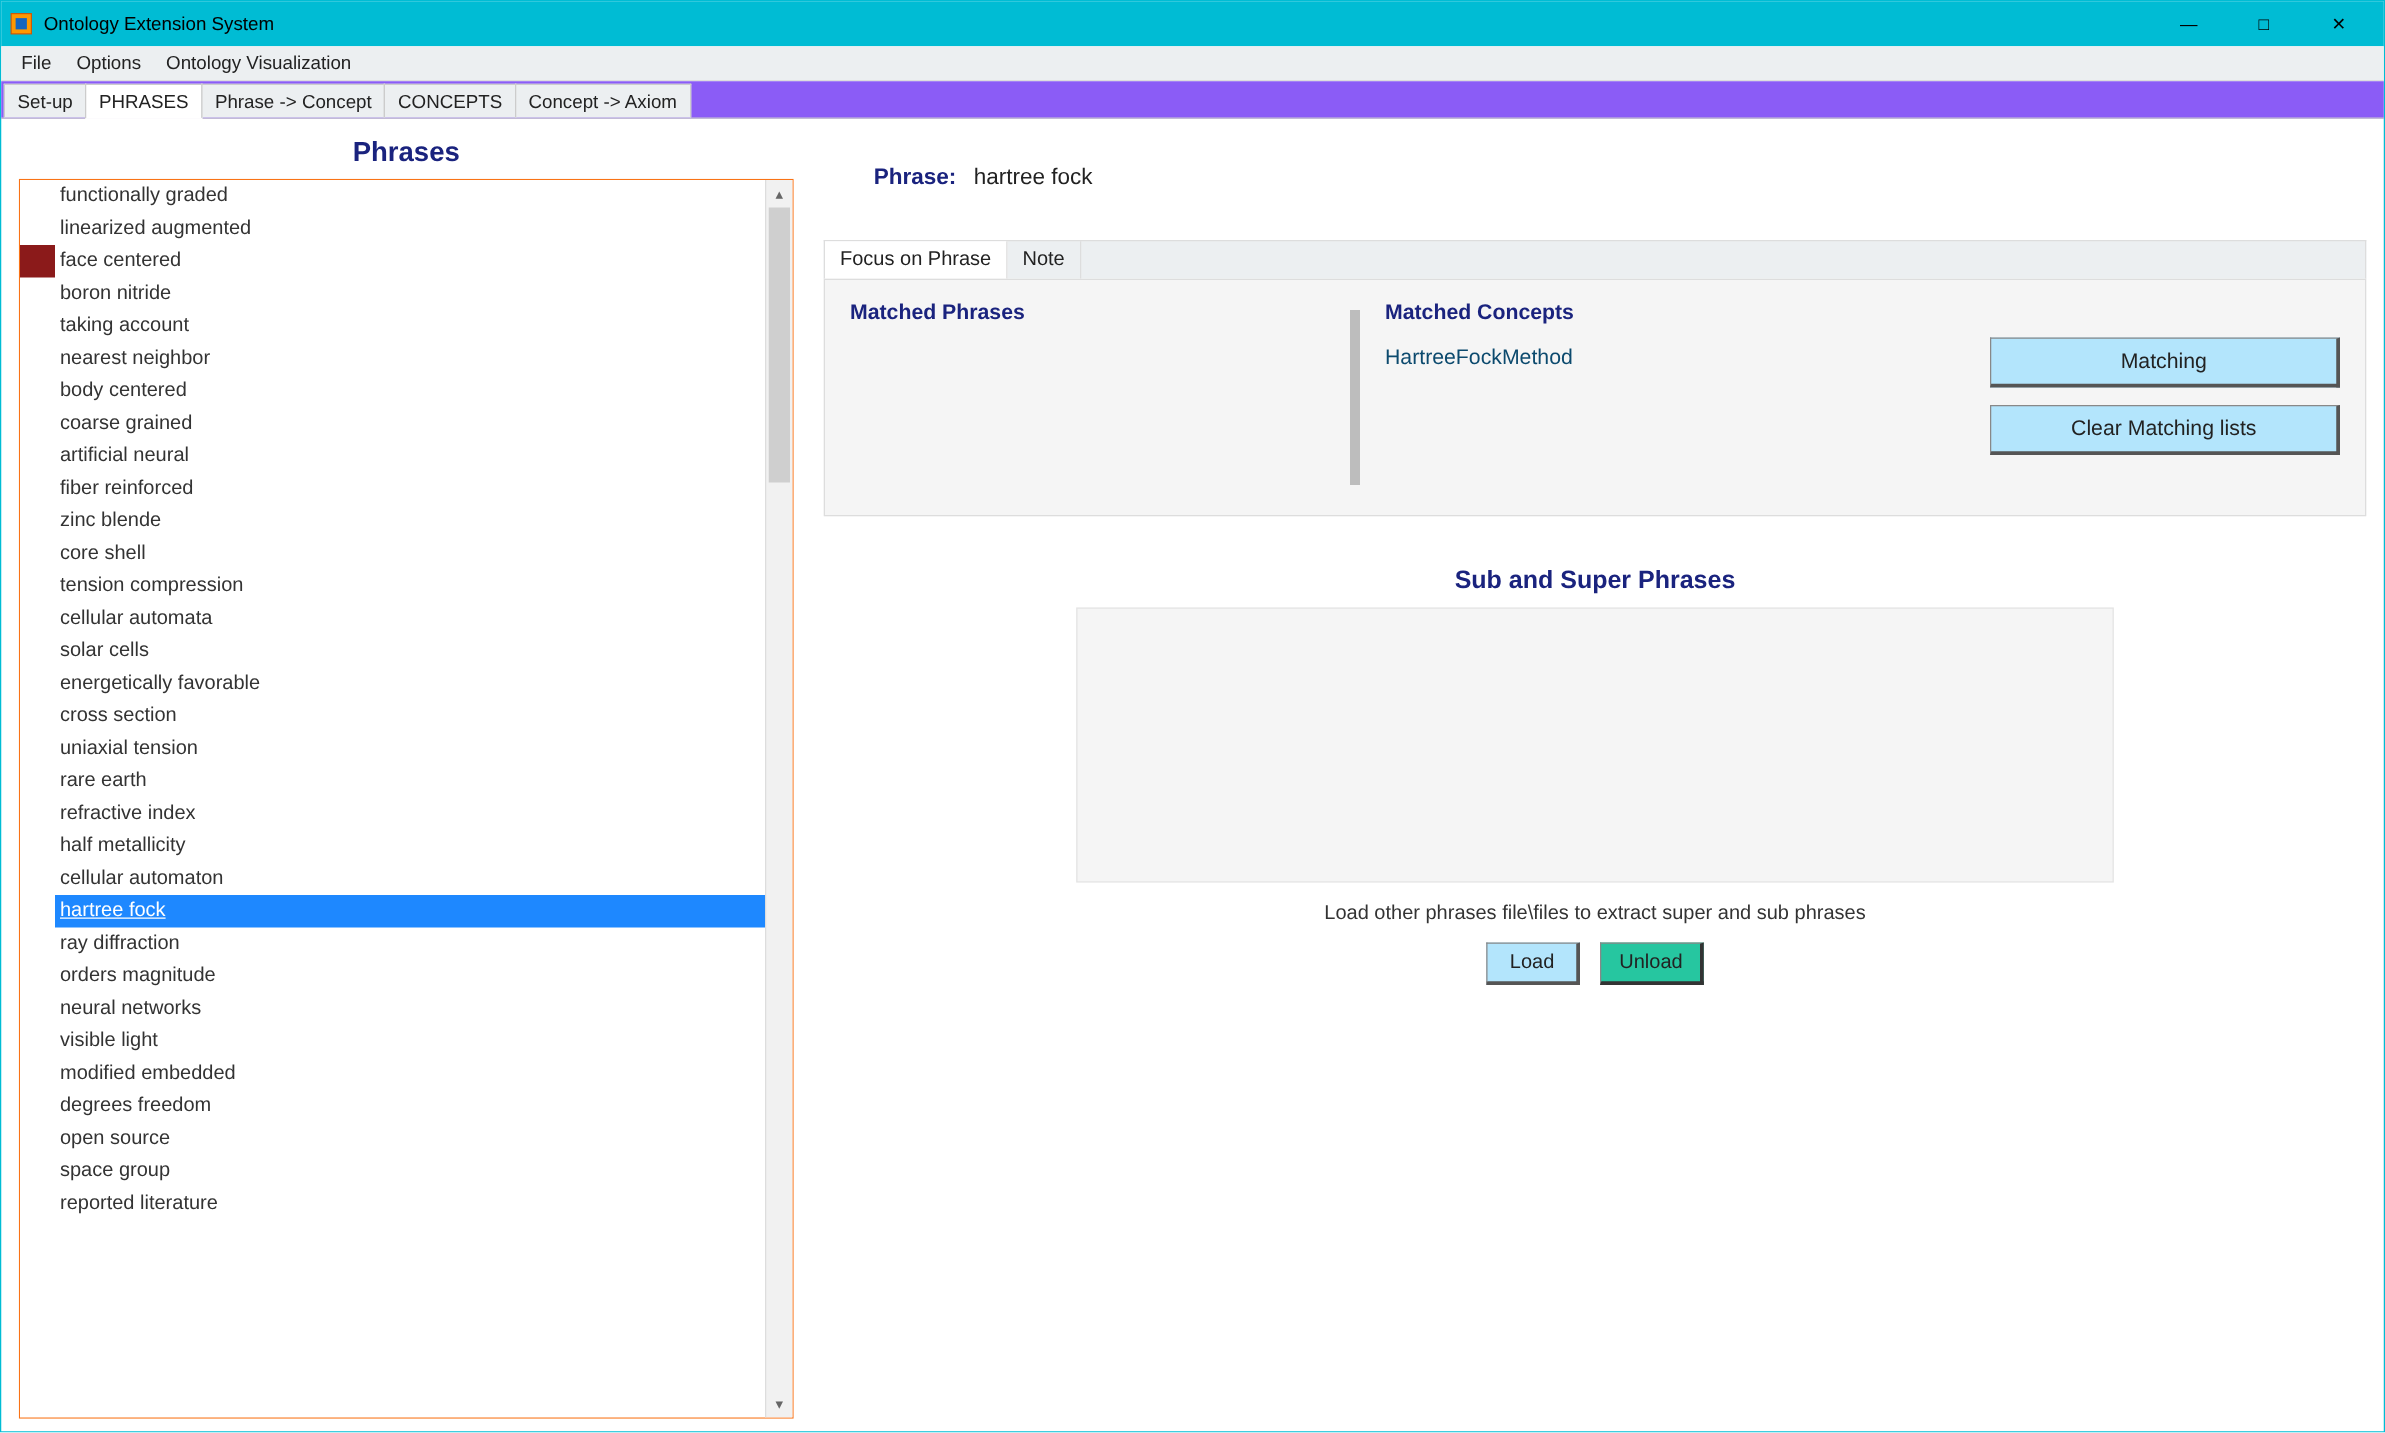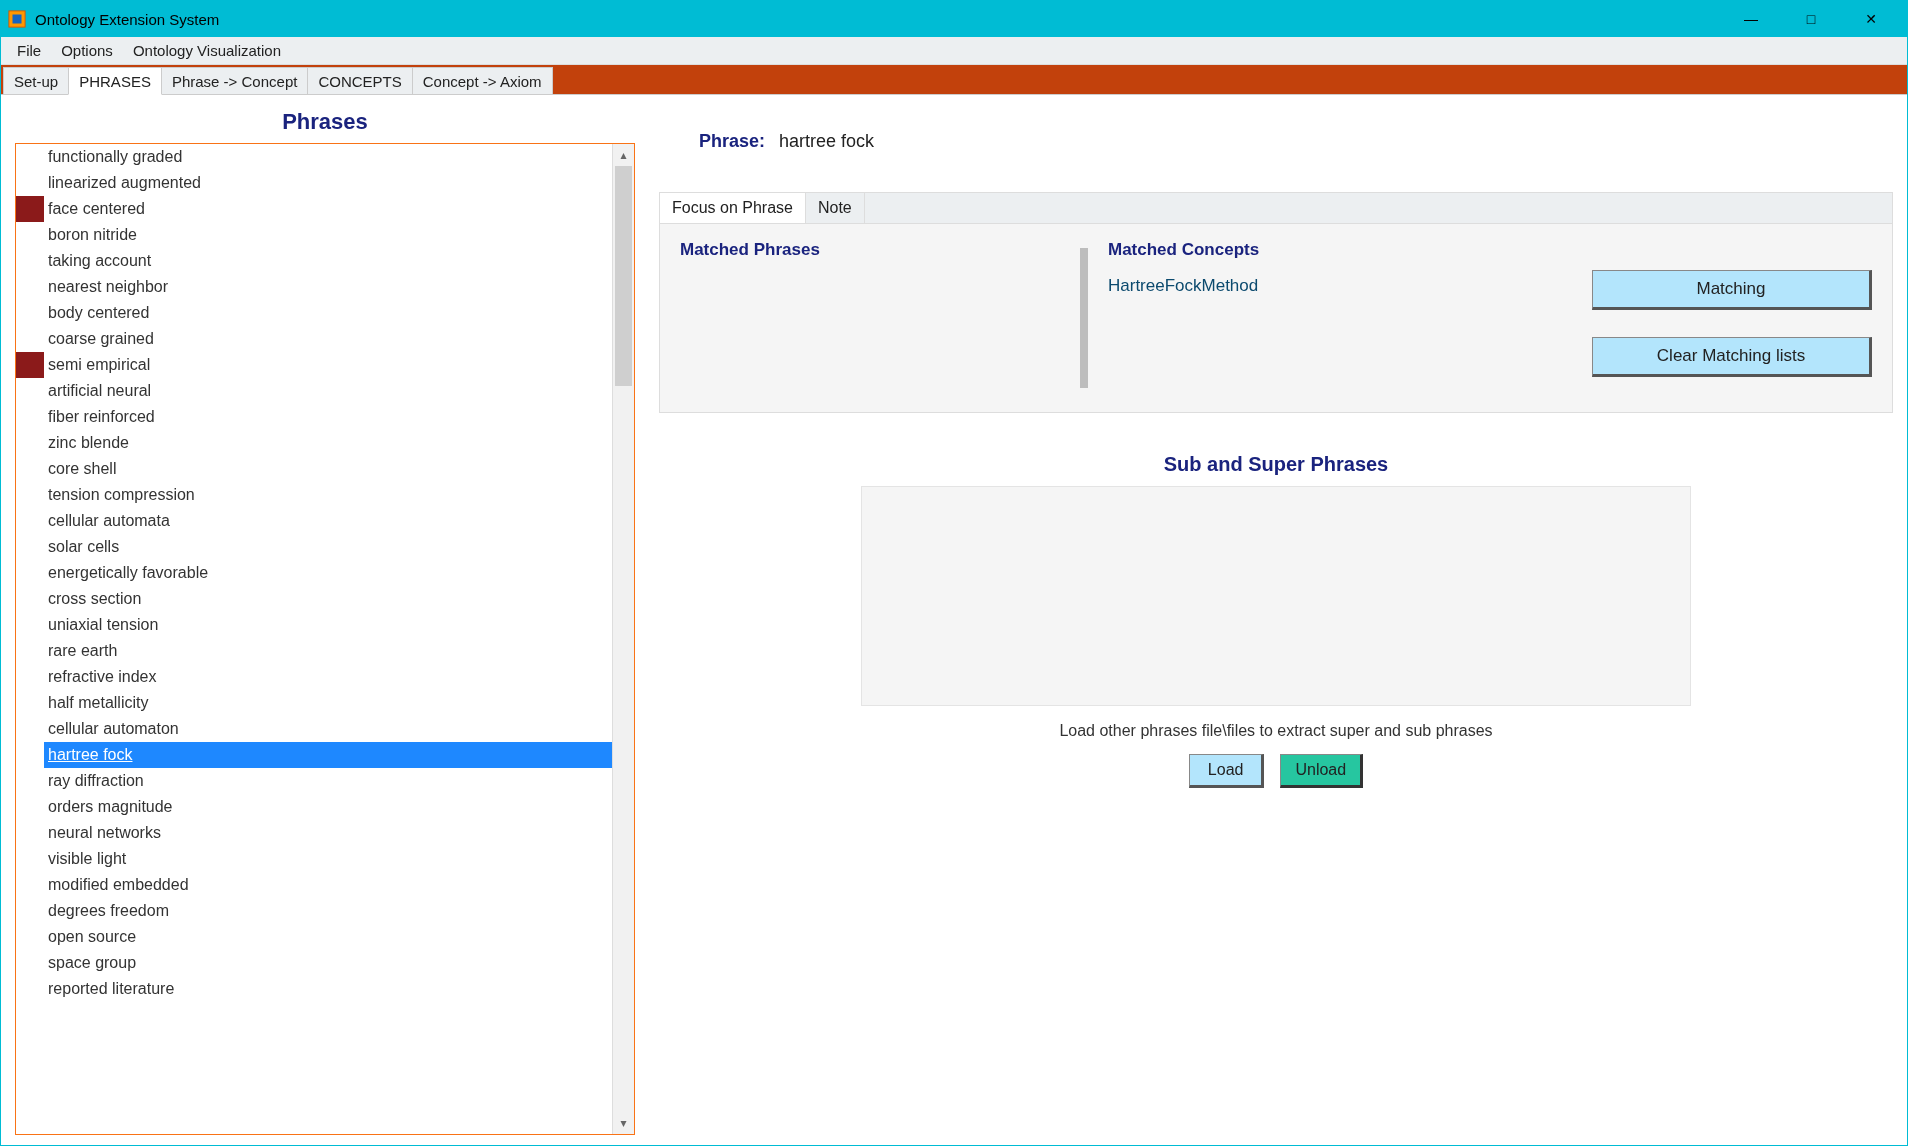--- a/index.html
+++ b/index.html
@@ -49,21 +49,21 @@
     background: #eceff1;
     height: 28px;
     display: flex;
     align-items: center;
     padding: 0 6px;
     border-bottom: 1px solid #ddd;
     font-size: 15px;
   }
   .menubar .mitem { padding: 3px 10px; }
   .tabstrip {
-    background: #c2410c;
+    background: #8b5cf6;
     height: 30px;
     display: flex;
     align-items: flex-end;
     padding: 0 2px;
     border-bottom: 1px solid #ccc;
     font-size: 15px;
   }
   .tabstrip .tab {
     padding: 5px 10px 4px 10px;
     border: 1px solid #ccc;
@@ -186,21 +186,21 @@
     padding: 16px 20px;
     display:flex;
     gap: 20px;
     min-height: 190px;
     align-items: flex-start;
   }
   .col-h { color:#1a237e; font-weight:bold; font-size:17px; margin-bottom:14px; }
   .panel .col1 { width: 380px; }
   .panel .divider { width:8px; background:#bdbdbd; height: 140px; margin-top:8px;}
   .panel .col2 { flex:1; }
-  .panel .btncol { width: 280px; padding-top: 30px; display:flex; flex-direction:column; gap:27px;}
+  .panel .btncol { width: 280px; padding-top: 30px; display:flex; flex-direction:column; gap:14px;}
   .pale-btn {
     background: #b3e5fc;
     border: 1px solid #888;
     border-right: 3px solid #555;
     border-bottom: 3px solid #555;
     padding: 8px 10px;
     font-size: 17px;
     text-align: center;
     cursor: default;
   }
@@ -318,26 +318,20 @@
               <div class="phrase-row">
                 <div class="marker"></div>
                 <div class="ptxt-cell">
                   <span class="ptxt">body centered</span>
                 </div>
               </div>
               <div class="phrase-row">
                 <div class="marker"></div>
                 <div class="ptxt-cell">
                   <span class="ptxt">coarse grained</span>
-                </div>
-              </div>
-              <div class="phrase-row">
-                <div class="marker on"></div>
-                <div class="ptxt-cell">
-                  <span class="ptxt">semi empirical</span>
                 </div>
               </div>
               <div class="phrase-row">
                 <div class="marker"></div>
                 <div class="ptxt-cell">
                   <span class="ptxt">artificial neural</span>
                 </div>
               </div>
               <div class="phrase-row">
                 <div class="marker"></div>

